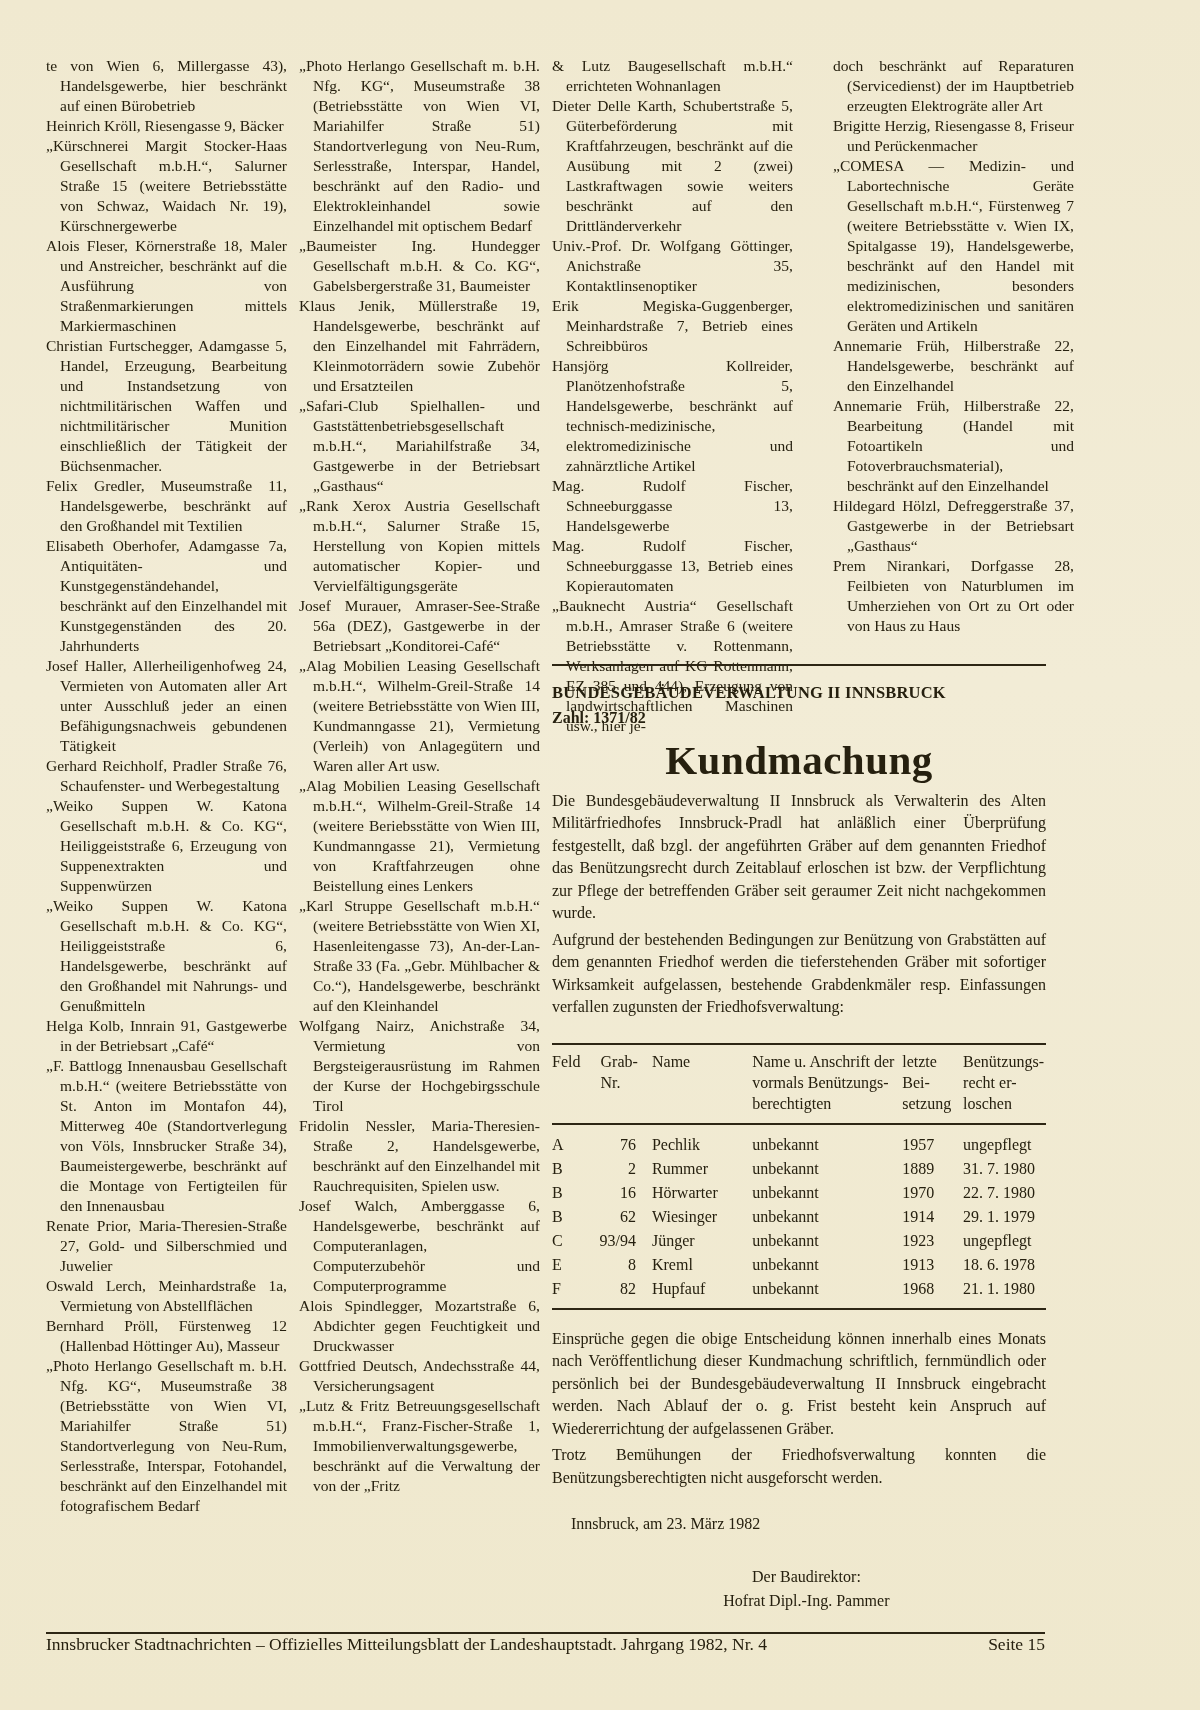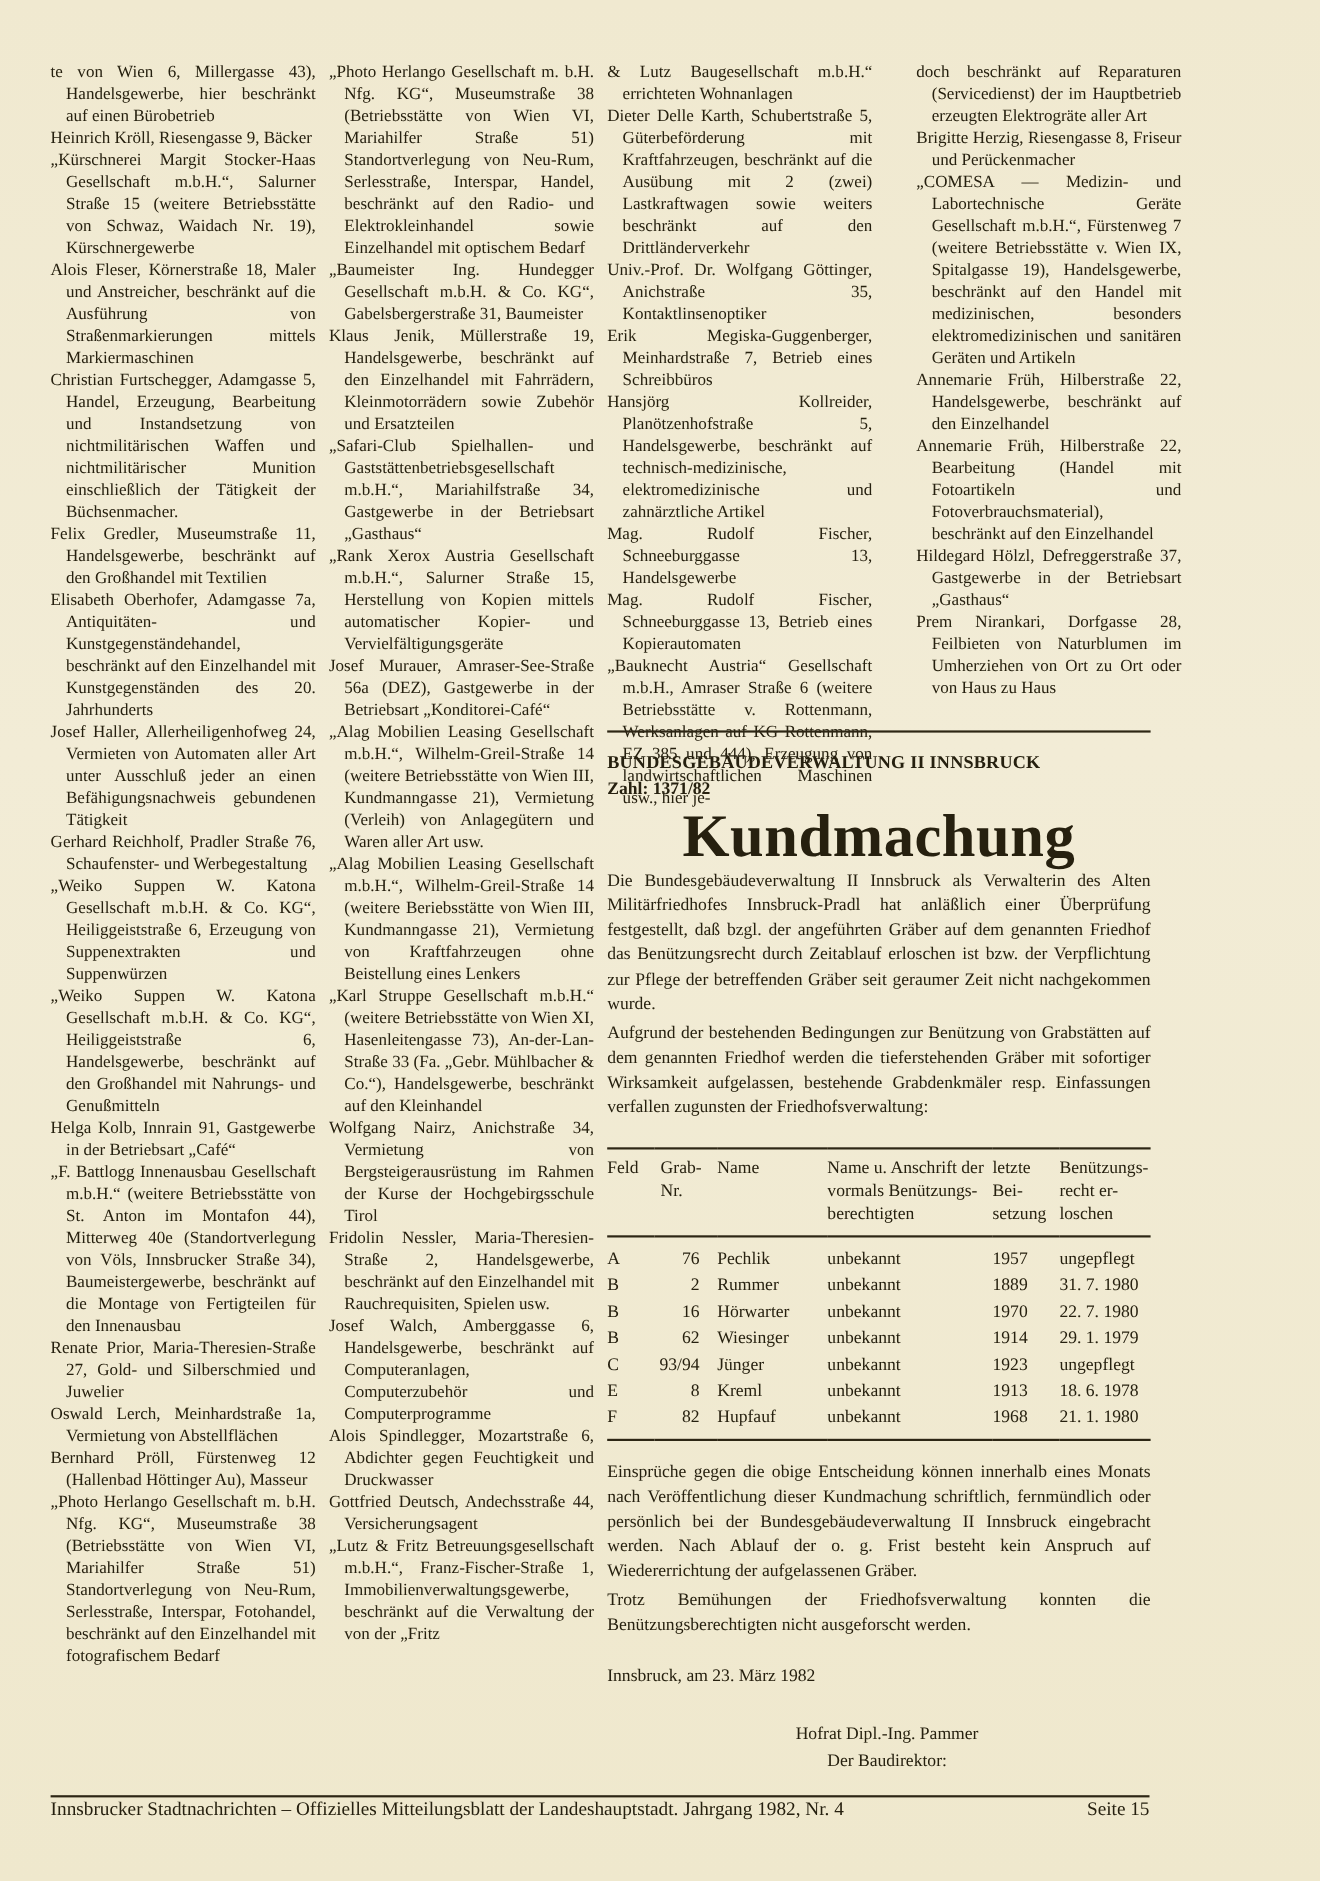--- a/index.html
+++ b/index.html
@@ -52,21 +52,21 @@
     font-weight:bold;
     font-size:16.5px;
     letter-spacing:0.2px;
   }
   .ref{
     font-weight:bold;
     margin-top:2px;
   }
   .ref span{margin-right:4px;}
   .ann-title{
-    font-size:55px;
+    font-size:41px;
     font-weight:bold;
     text-align:center;
     margin:20px 0 18px 0;
     letter-spacing:0.5px;
   }
   .apara{
     margin:0 0 4px 0;
     text-align:justify;
     padding:0;
     text-indent:0;
@@ -95,20 +95,21 @@
   .grave-table td{
     padding:1.5px 2px 1.5px 0;
     line-height:21px;
   }
   .grave-table tbody tr:first-child td{padding-top:9px;}
   .grave-table tbody tr:last-child td{padding-bottom:9px;}
   .grave-table td:nth-child(2){text-align:right; padding-right:16px;}
   .grave-table th:nth-child(2){padding-left:6px;}
   .dateline{
     margin-top:24px;
+    margin-left:19px;
   }
   .signature{
     margin-top:30px;
     text-align:center;
     padding-left:3%;
   }
   .signature p{margin:2px 0; text-align:center; padding:0; text-indent:0;}
   
   .footer{
     position:absolute;
@@ -289,22 +290,22 @@
     </table>
 
     <div>
         <p class="apara">Einsprüche gegen die obige Entscheidung können innerhalb eines Monats nach Veröffentlichung dieser Kundmachung schriftlich, fernmündlich oder persönlich bei der Bundesgebäudeverwaltung II Innsbruck eingebracht werden. Nach Ablauf der o. g. Frist besteht kein Anspruch auf Wiedererrichtung der aufgelassenen Gräber.</p>
         <p class="apara">Trotz Bemühungen der Friedhofsverwaltung konnten die Benützungsberechtigten nicht ausgeforscht werden.</p>
       </div>
 
     <div class="dateline">Innsbruck, am 23. März 1982</div>
 
     <div class="signature">
+        <p>Der Baudirektor:</p>
         <p>Hofrat Dipl.-Ing. Pammer</p>
-        <p>Der Baudirektor:</p>
       </div>
   </div>
 
   <div class="footer">
     <span>Innsbrucker Stadtnachrichten – Offizielles Mitteilungsblatt der Landeshauptstadt. Jahrgang 1982, Nr. 4</span>
     <span>Seite 15</span>
   </div>
 
 </div>
 

